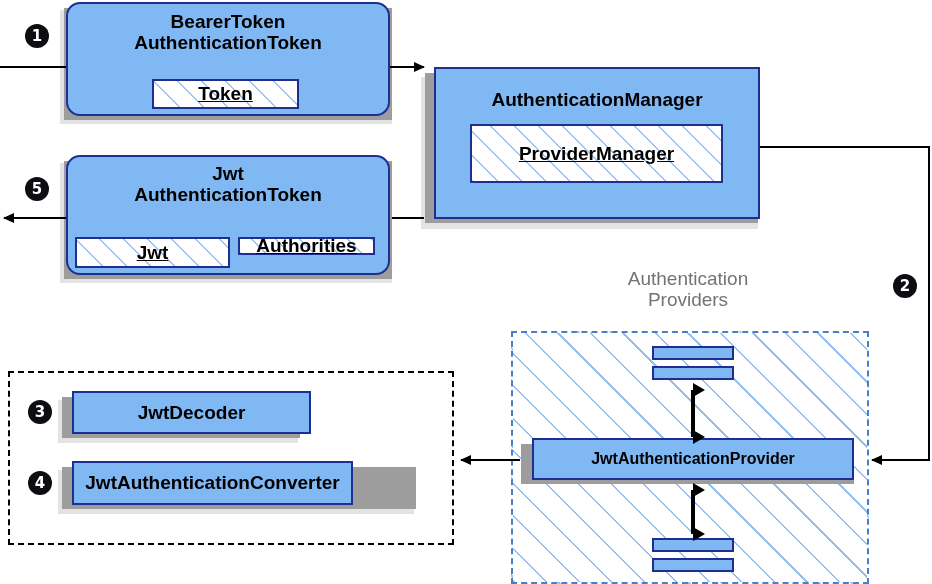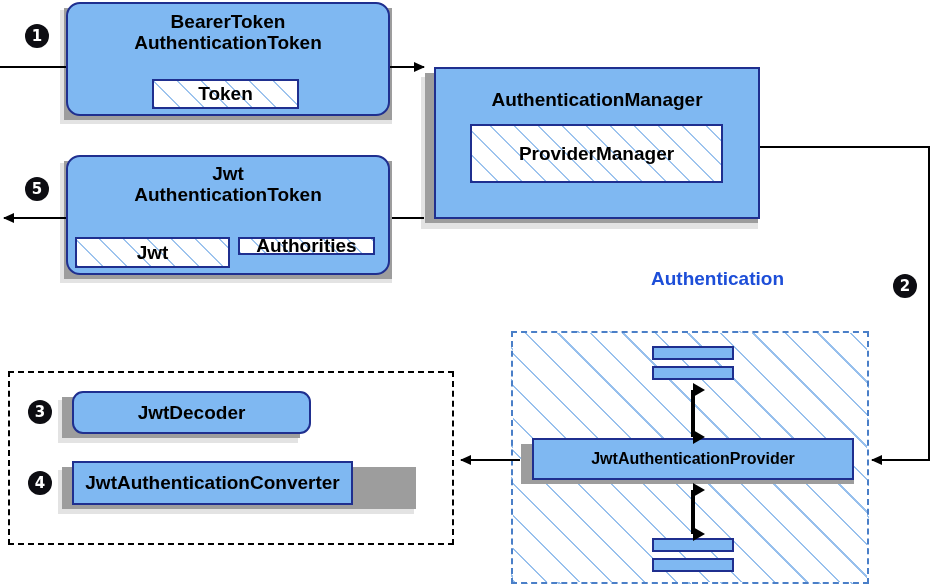--- a/index.html
+++ b/index.html
@@ -75,20 +75,21 @@
     box-sizing: border-box;
     display: flex;
     align-items: center;
     justify-content: center;
     z-index: 4;
   }
   .slot span {
     font-weight: bold;
     color: #000000;
     white-space: nowrap;
+    text-decoration: underline;
   }
 
   
   .group-dotted {
     position: absolute;
     border: 2px dashed #000000;
     box-sizing: border-box;
     background: transparent;
     z-index: 1;
   }
@@ -100,23 +101,23 @@
     background-image: repeating-linear-gradient(
         45deg,
         rgba(140,185,235,0.9) 0px,
         rgba(140,185,235,0.9) 1.6px,
         rgba(255,255,255,0) 1.6px,
         rgba(255,255,255,0) 23px);
     z-index: 1;
   }
   .group-label {
     position: absolute;
-    font-weight: bold;
-    text-align: right;
-    color: #1d4ed8;
+    font-weight: normal;
+    text-align: center;
+    color: #737373;
     line-height: 1.12;
     z-index: 2;
   }
 
   
   .mini-bar {
     position: absolute;
     background: #7fb8f2;
     border: 2px solid #1f2f8f;
     box-sizing: border-box;
@@ -174,20 +175,21 @@
 
     <line x1="66" y1="218" x2="4" y2="218" stroke="#000000" stroke-width="2" marker-end="url(#arrowL)"></line>
 
     <line x1="693" y1="390" x2="693" y2="437" stroke="#000000" stroke-width="4" marker-start="url(#arrowUp)" marker-end="url(#arrowDn)"></line>
 
     <line x1="693" y1="490" x2="693" y2="534" stroke="#000000" stroke-width="4" marker-start="url(#arrowUp)" marker-end="url(#arrowDn)"></line>
   </svg>
 
   <div class="group-label" style="left:592px; top:268px; width:192px; font-size:19px;">
     <div>Authentication</div>
+    <div>Providers</div>
   </div>
 
   <div class="group-hatched" style="left:511px; top:331px; width:358px; height:253px;"></div>
 
   <div class="mini-bar" style="left:652px; top:346px; width:82px; height:14px;"></div>
   <div class="mini-bar" style="left:652px; top:366px; width:82px; height:14px;"></div>
 
   <div class="mini-bar" style="left:652px; top:538px; width:82px; height:14px;"></div>
   <div class="mini-bar" style="left:652px; top:558px; width:82px; height:14px;"></div>
 
@@ -230,21 +232,21 @@
     <span style="font-size:19px;">Jwt</span>
   </div>
   <div class="slot" style="left:238px; top:237px; width:137px; height:18px;">
     <span style="font-size:19px;">Authorities</span>
   </div>
 
   <div class="group-dotted" style="left:8px; top:371px; width:446px; height:174px;"></div>
 
   <div class="shadow-light" style="left:58px; top:400px; width:240px; height:43px;"></div>
   <div class="shadow-dark" style="left:62px; top:397px; width:238px; height:41px;"></div>
-  <div class="node" style="left:72px; top:391px; width:239px; height:43px; justify-content:center;border-radius:11px;">
+  <div class="node" style="left:72px; top:391px; width:239px; height:43px; justify-content:center;">
     <div class="node-title" style="font-size:19px;">JwtDecoder</div>
   </div>
 
   <div class="shadow-light" style="left:58px; top:470px; width:356px; height:44px;"></div>
   <div class="shadow-dark" style="left:62px; top:467px; width:354px; height:42px;"></div>
   <div class="node" style="left:72px; top:461px; width:281px; height:44px; justify-content:center;">
     <div class="node-title" style="font-size:19px;">JwtAuthenticationConverter</div>
   </div>
 
   <div class="badge" style="left:25px; top:24px;">1</div>

